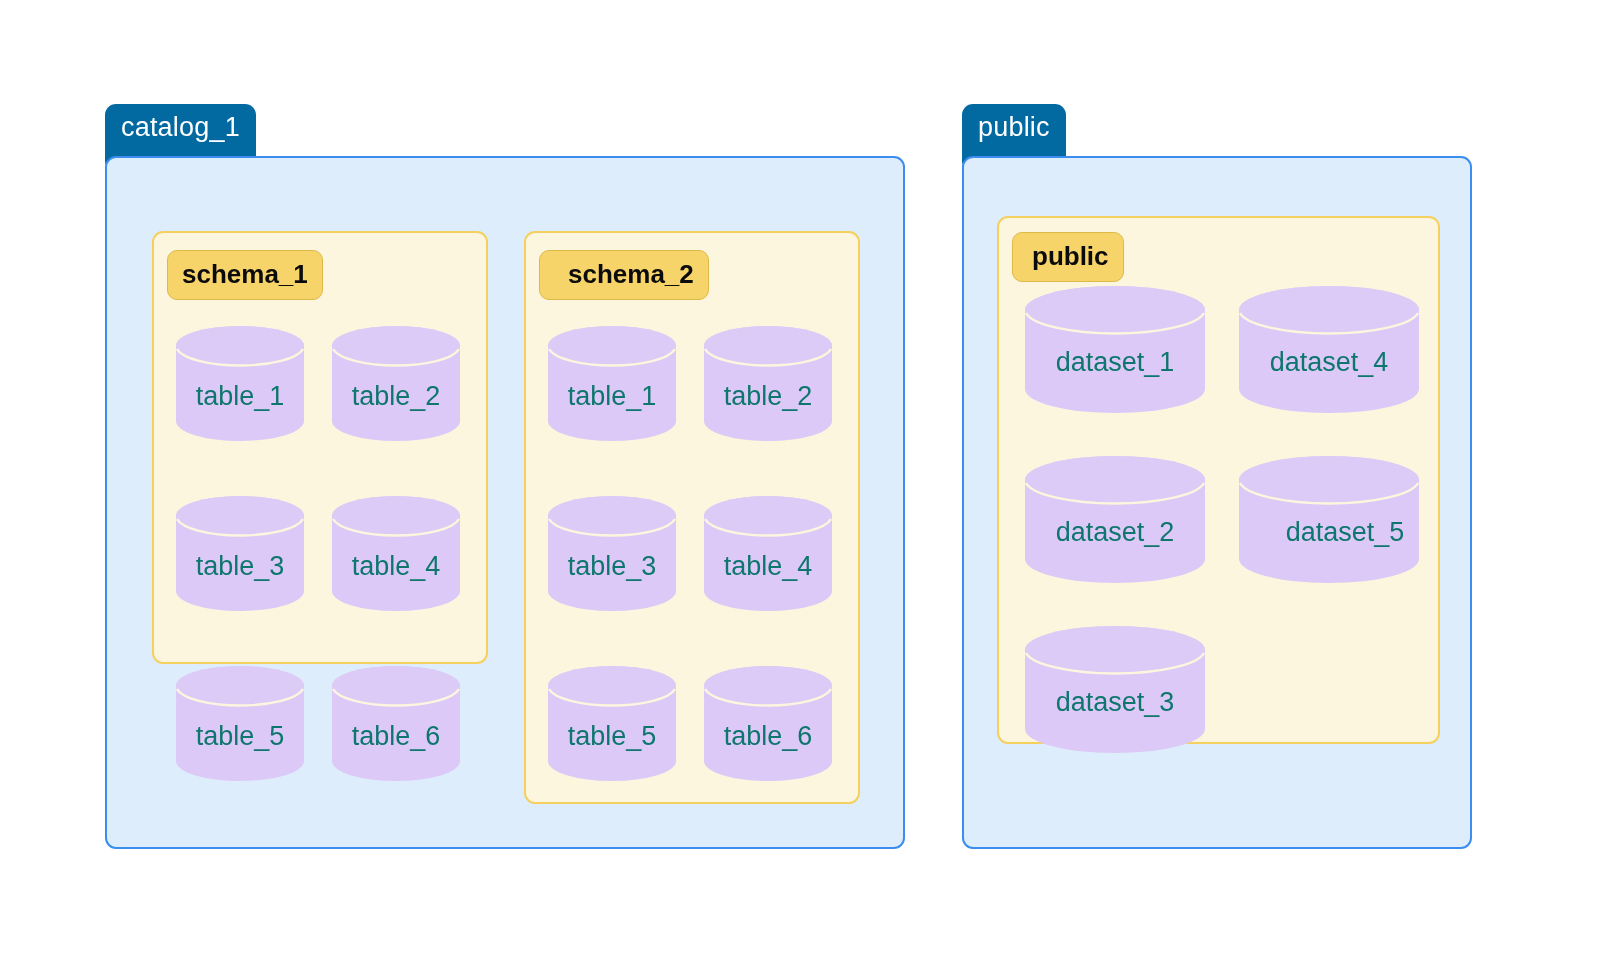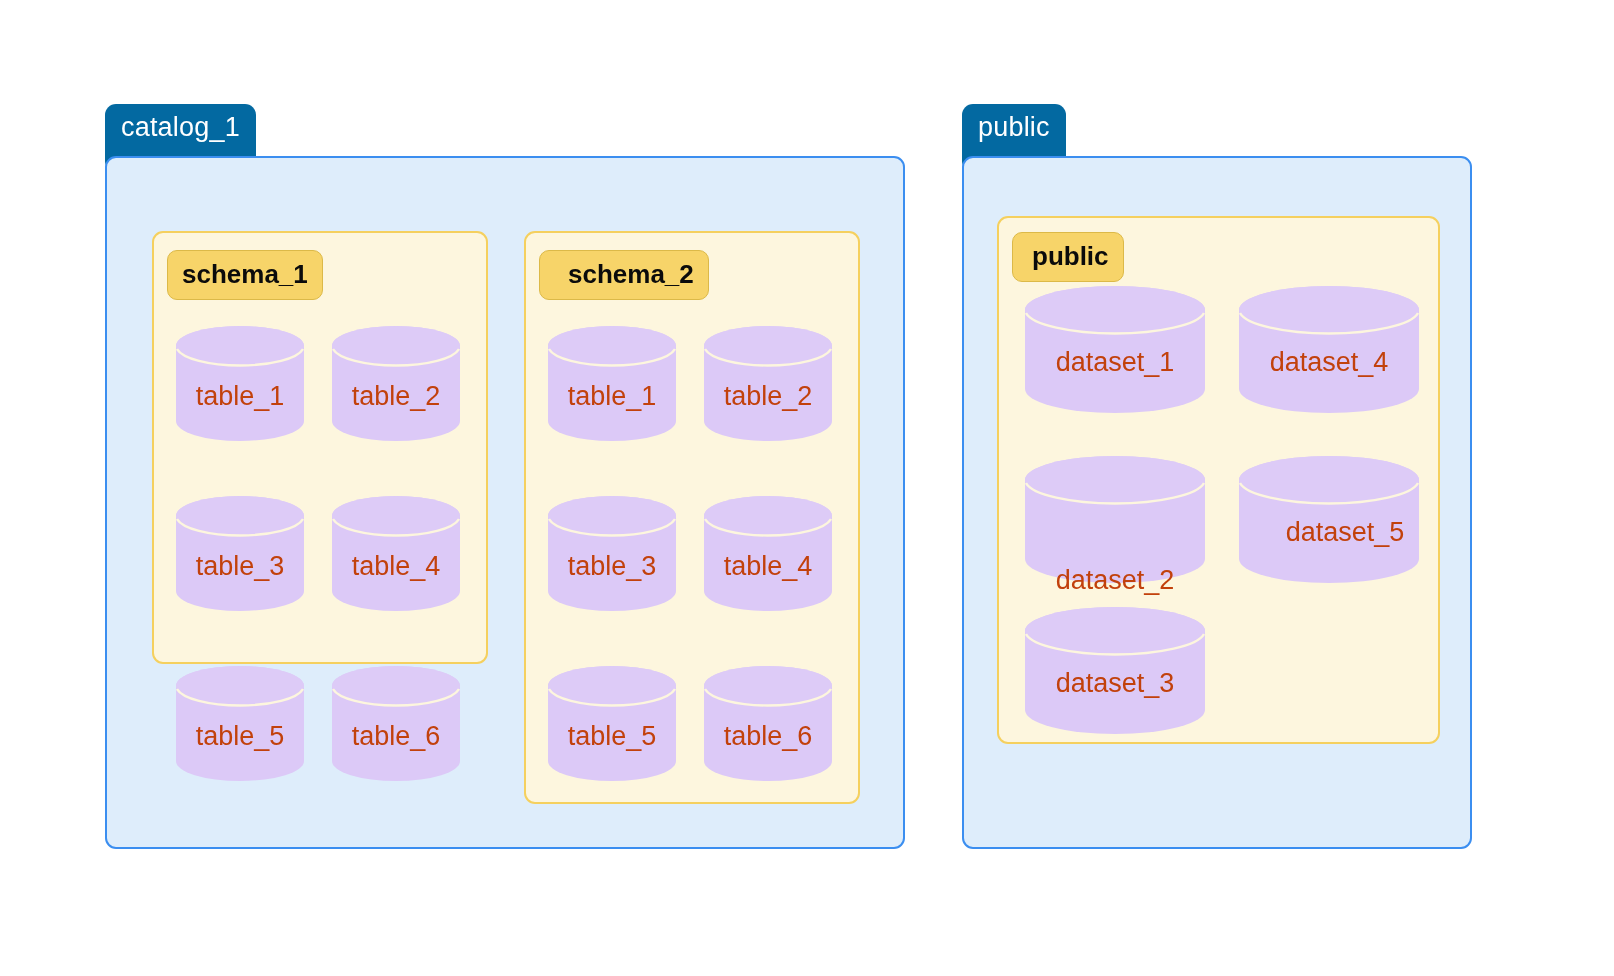--- a/index.html
+++ b/index.html
@@ -78,21 +78,21 @@
   .cyl svg {
     position: absolute;
     inset: 0;
     display: block;
   }
   .cyl-label {
     position: absolute;
     left: 0;
     right: 0;
     text-align: center;
-    color: #c2410c;
+    color: #0f766e;
     font-size: 27px;
     line-height: 1;
     white-space: nowrap;
     pointer-events: none;
   }
 </style>
 </head>
 <body>
 
 <div class="canvas">
@@ -241,32 +241,32 @@
           </svg>
           <div class="cyl-label" style="top:63px;">dataset_4</div>
         </div>
 
         <div class="cyl" style="left:26px; top:238px; width:180px; height:127px;">
           <svg viewBox="0 0 180 127" width="180" height="127">
             <path d="M0,24 A90,24 0 0 1 180,24 L180,103 A90,24 0 0 1 0,103 Z" fill="#dcc9f7"></path>
             <path d="M0,24 A90,24 0 0 1 180,24 A90,24 0 0 1 0,24 Z" fill="#ddcbf7"></path>
             <path d="M1,27 A90,24 0 0 0 179,27" fill="none" stroke="#fdf6de" stroke-width="2.4"></path>
           </svg>
-          <div class="cyl-label" style="top:63px;margin-top:48px;">dataset_2</div>
+          <div class="cyl-label" style="top:63px;">dataset_2</div>
         </div>
         <div class="cyl" style="left:240px; top:238px; width:212px; height:127px;">
           <svg viewBox="0 0 180 127" width="180" height="127">
             <path d="M0,24 A90,24 0 0 1 180,24 L180,103 A90,24 0 0 1 0,103 Z" fill="#dcc9f7"></path>
             <path d="M0,24 A90,24 0 0 1 180,24 A90,24 0 0 1 0,24 Z" fill="#ddcbf7"></path>
             <path d="M1,27 A90,24 0 0 0 179,27" fill="none" stroke="#fdf6de" stroke-width="2.4"></path>
           </svg>
           <div class="cyl-label" style="top:63px;">dataset_5</div>
         </div>
 
-        <div class="cyl" style="left:26px; top:389px; width:180px; height:127px;">
+        <div class="cyl" style="left:26px; top:408px; width:180px; height:127px;">
           <svg viewBox="0 0 180 127" width="180" height="127">
             <path d="M0,24 A90,24 0 0 1 180,24 L180,103 A90,24 0 0 1 0,103 Z" fill="#dcc9f7"></path>
             <path d="M0,24 A90,24 0 0 1 180,24 A90,24 0 0 1 0,24 Z" fill="#ddcbf7"></path>
             <path d="M1,27 A90,24 0 0 0 179,27" fill="none" stroke="#fdf6de" stroke-width="2.4"></path>
           </svg>
           <div class="cyl-label" style="top:63px;">dataset_3</div>
         </div>
       </div>
 
     </div>

